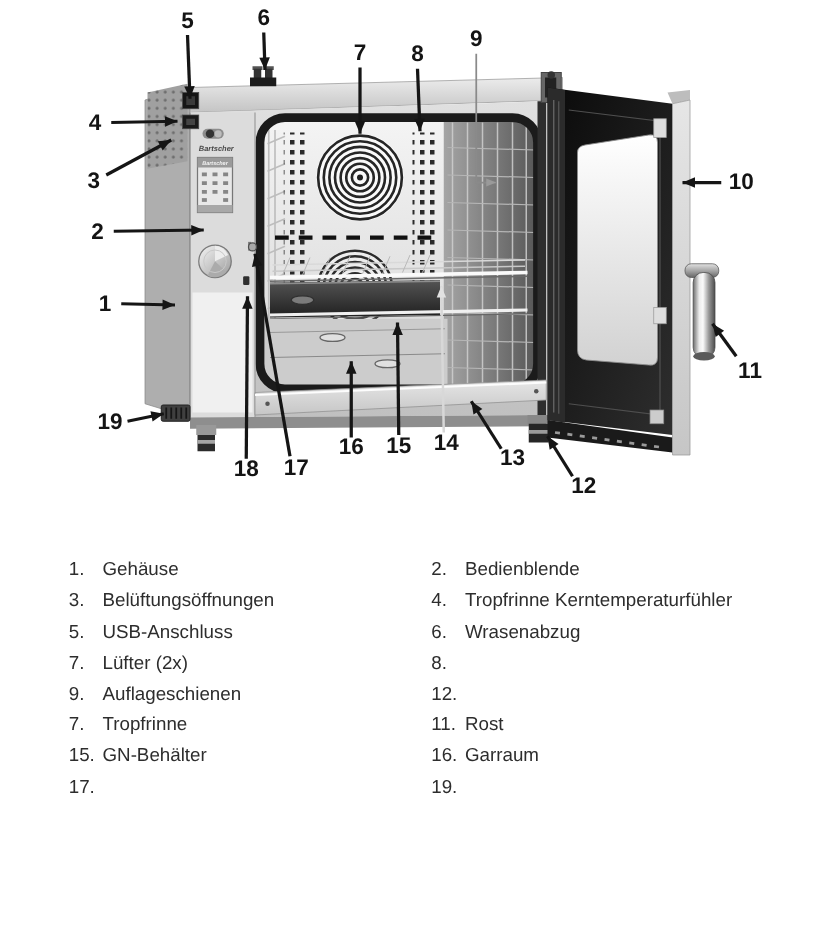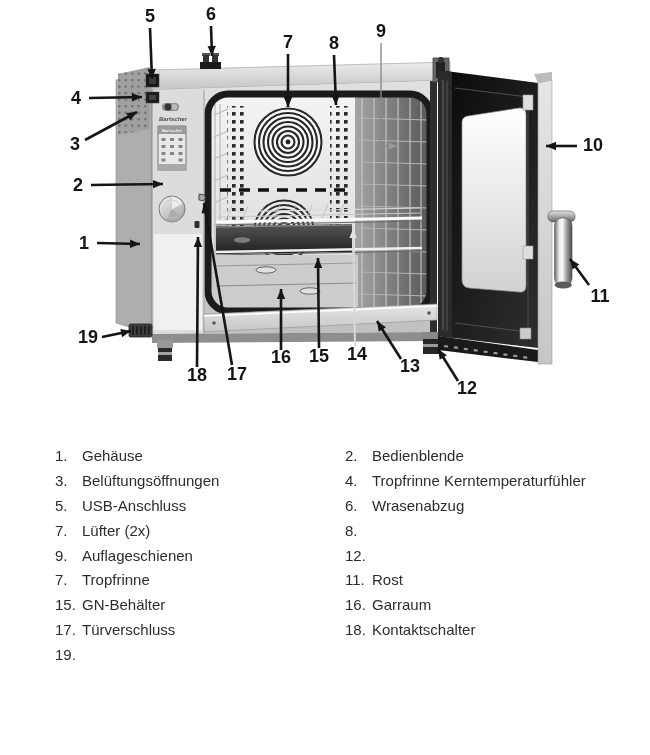--- a/index.html
+++ b/index.html
@@ -488,22 +488,17 @@
     <div class="legend-item">
       <span class="num">15.</span>
       <span class="label">GN-Behälter</span>
     </div>
     <div class="legend-item">
       <span class="num">16.</span>
       <span class="label">Garraum</span>
     </div>
     <div class="legend-item">
       <span class="num">17.</span>
-      <span class="label">Türverschluss</span>
-    </div>
-    <div class="legend-item">
-      <span class="num">18.</span>
-      <span class="label">Kontaktschalter</span>
     </div>
     <div class="legend-item">
       <span class="num">19.</span>
     </div>
   </div>
 
 </body></html>

